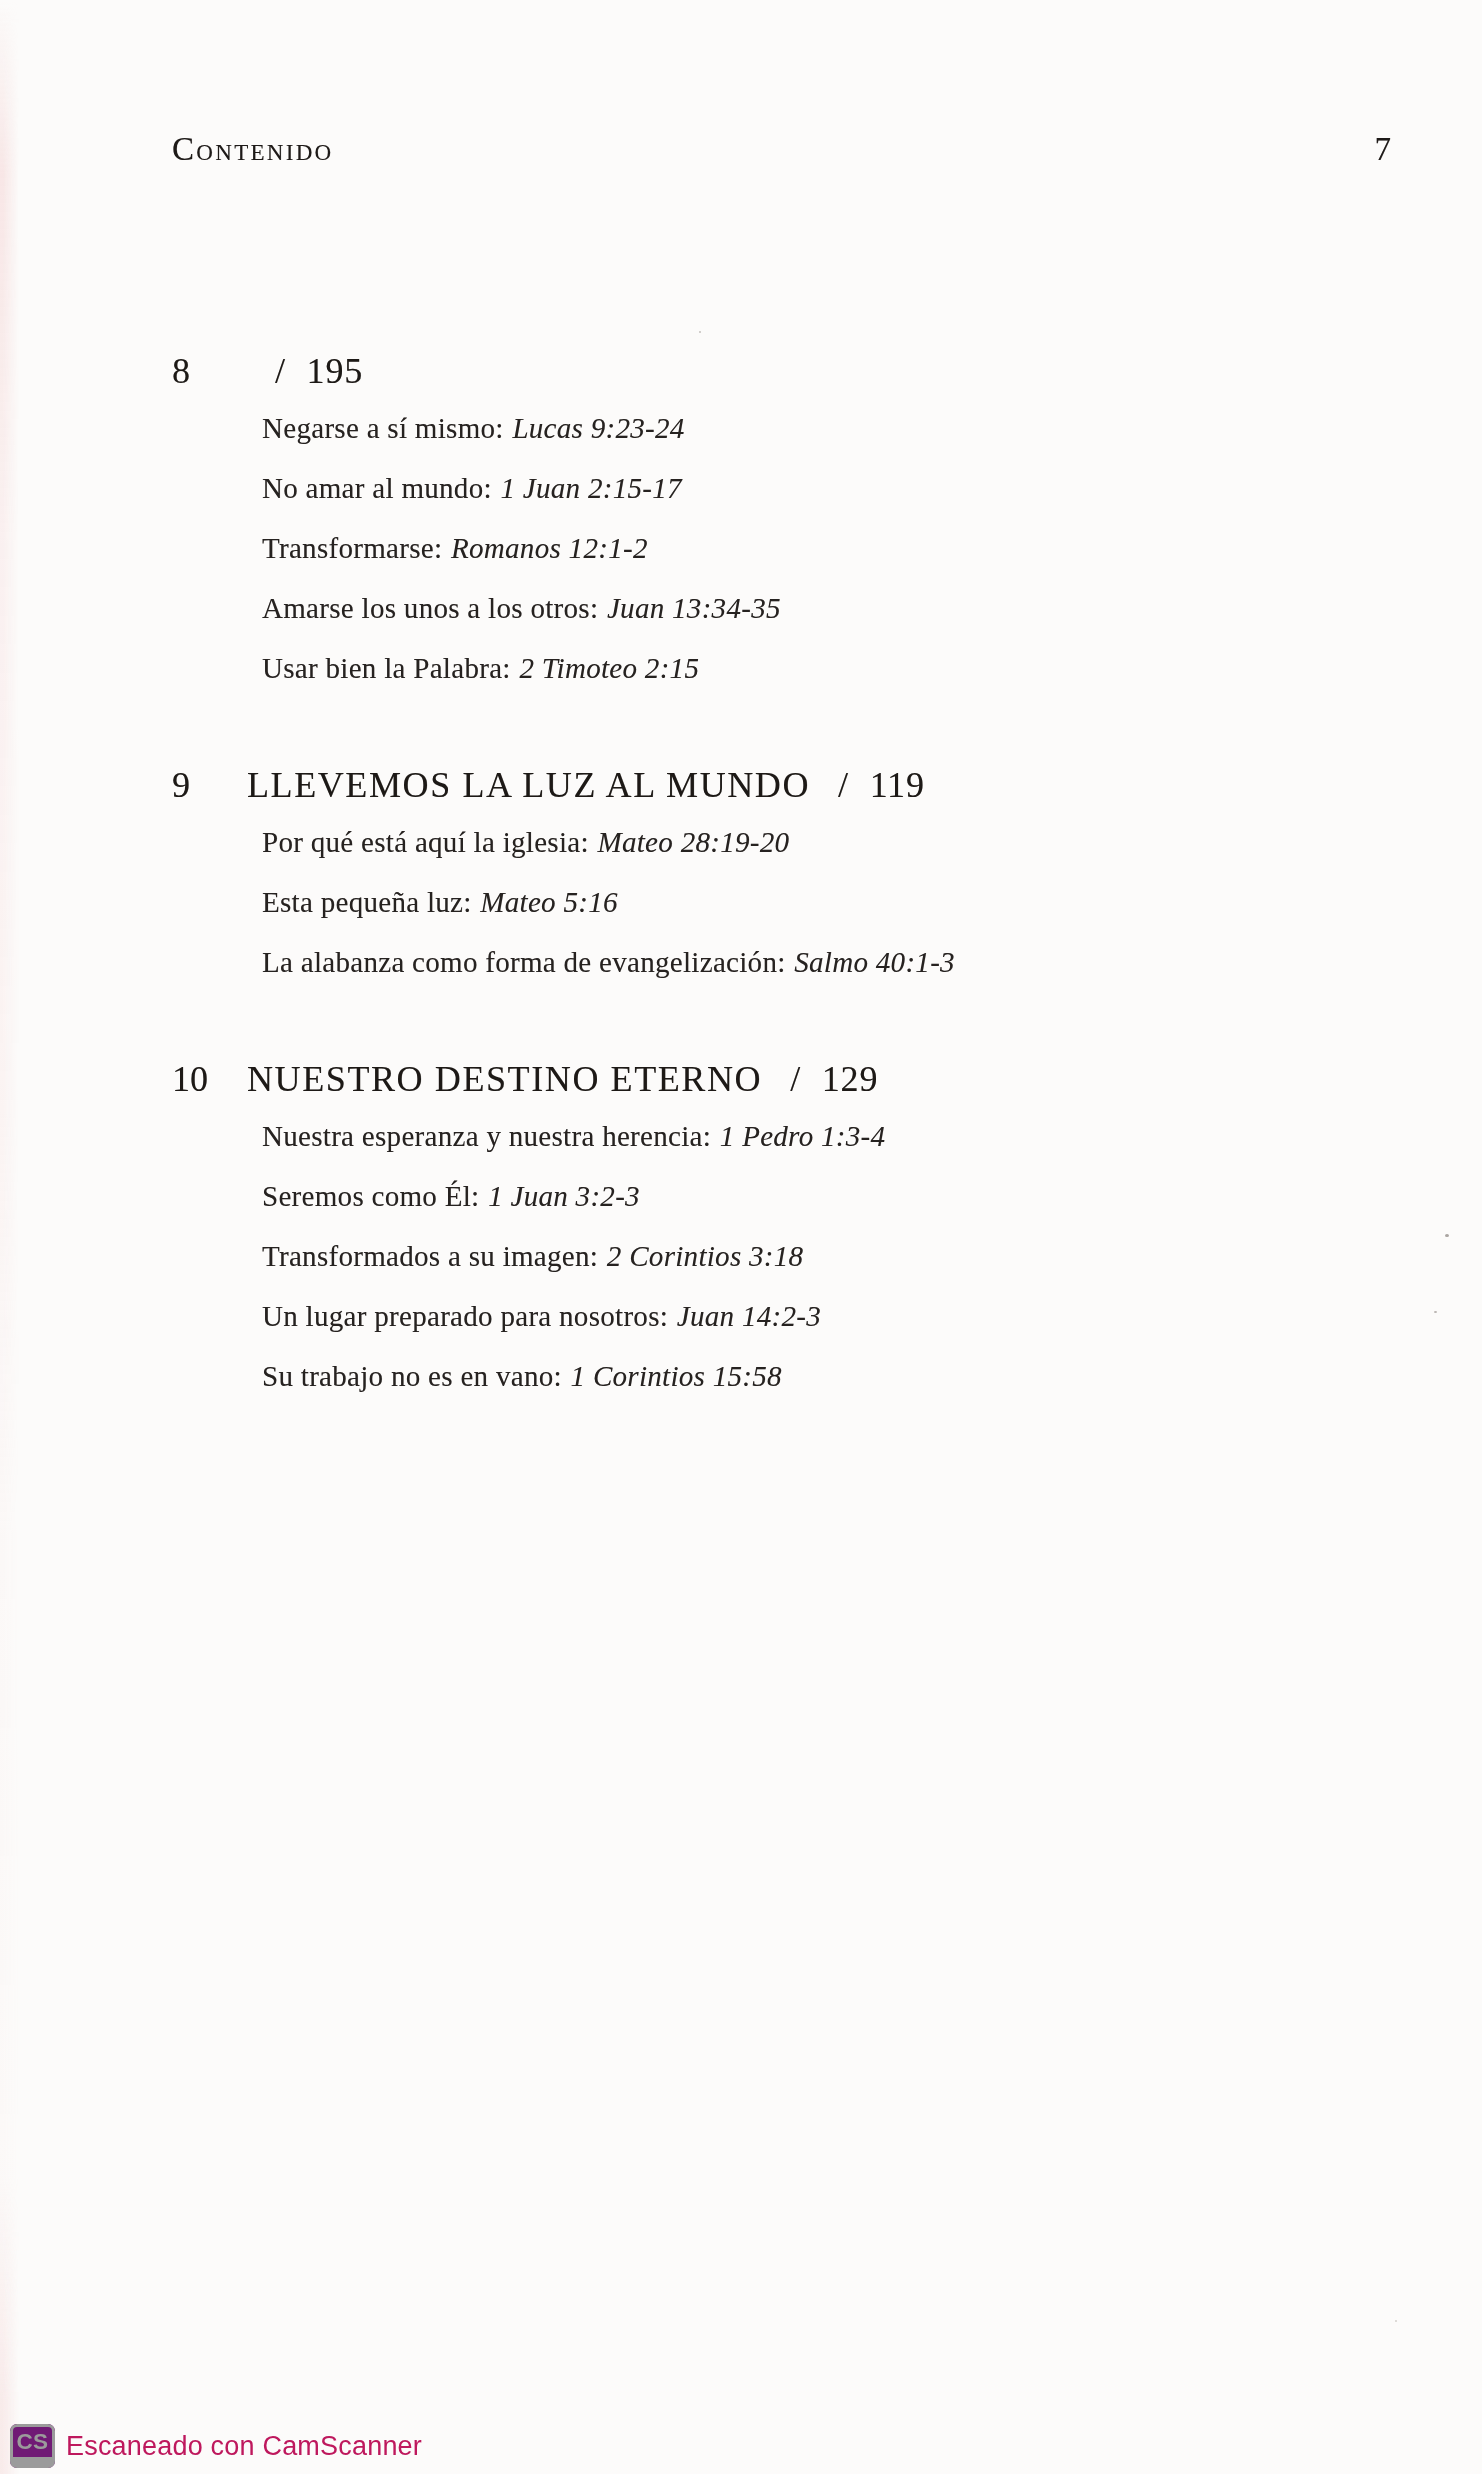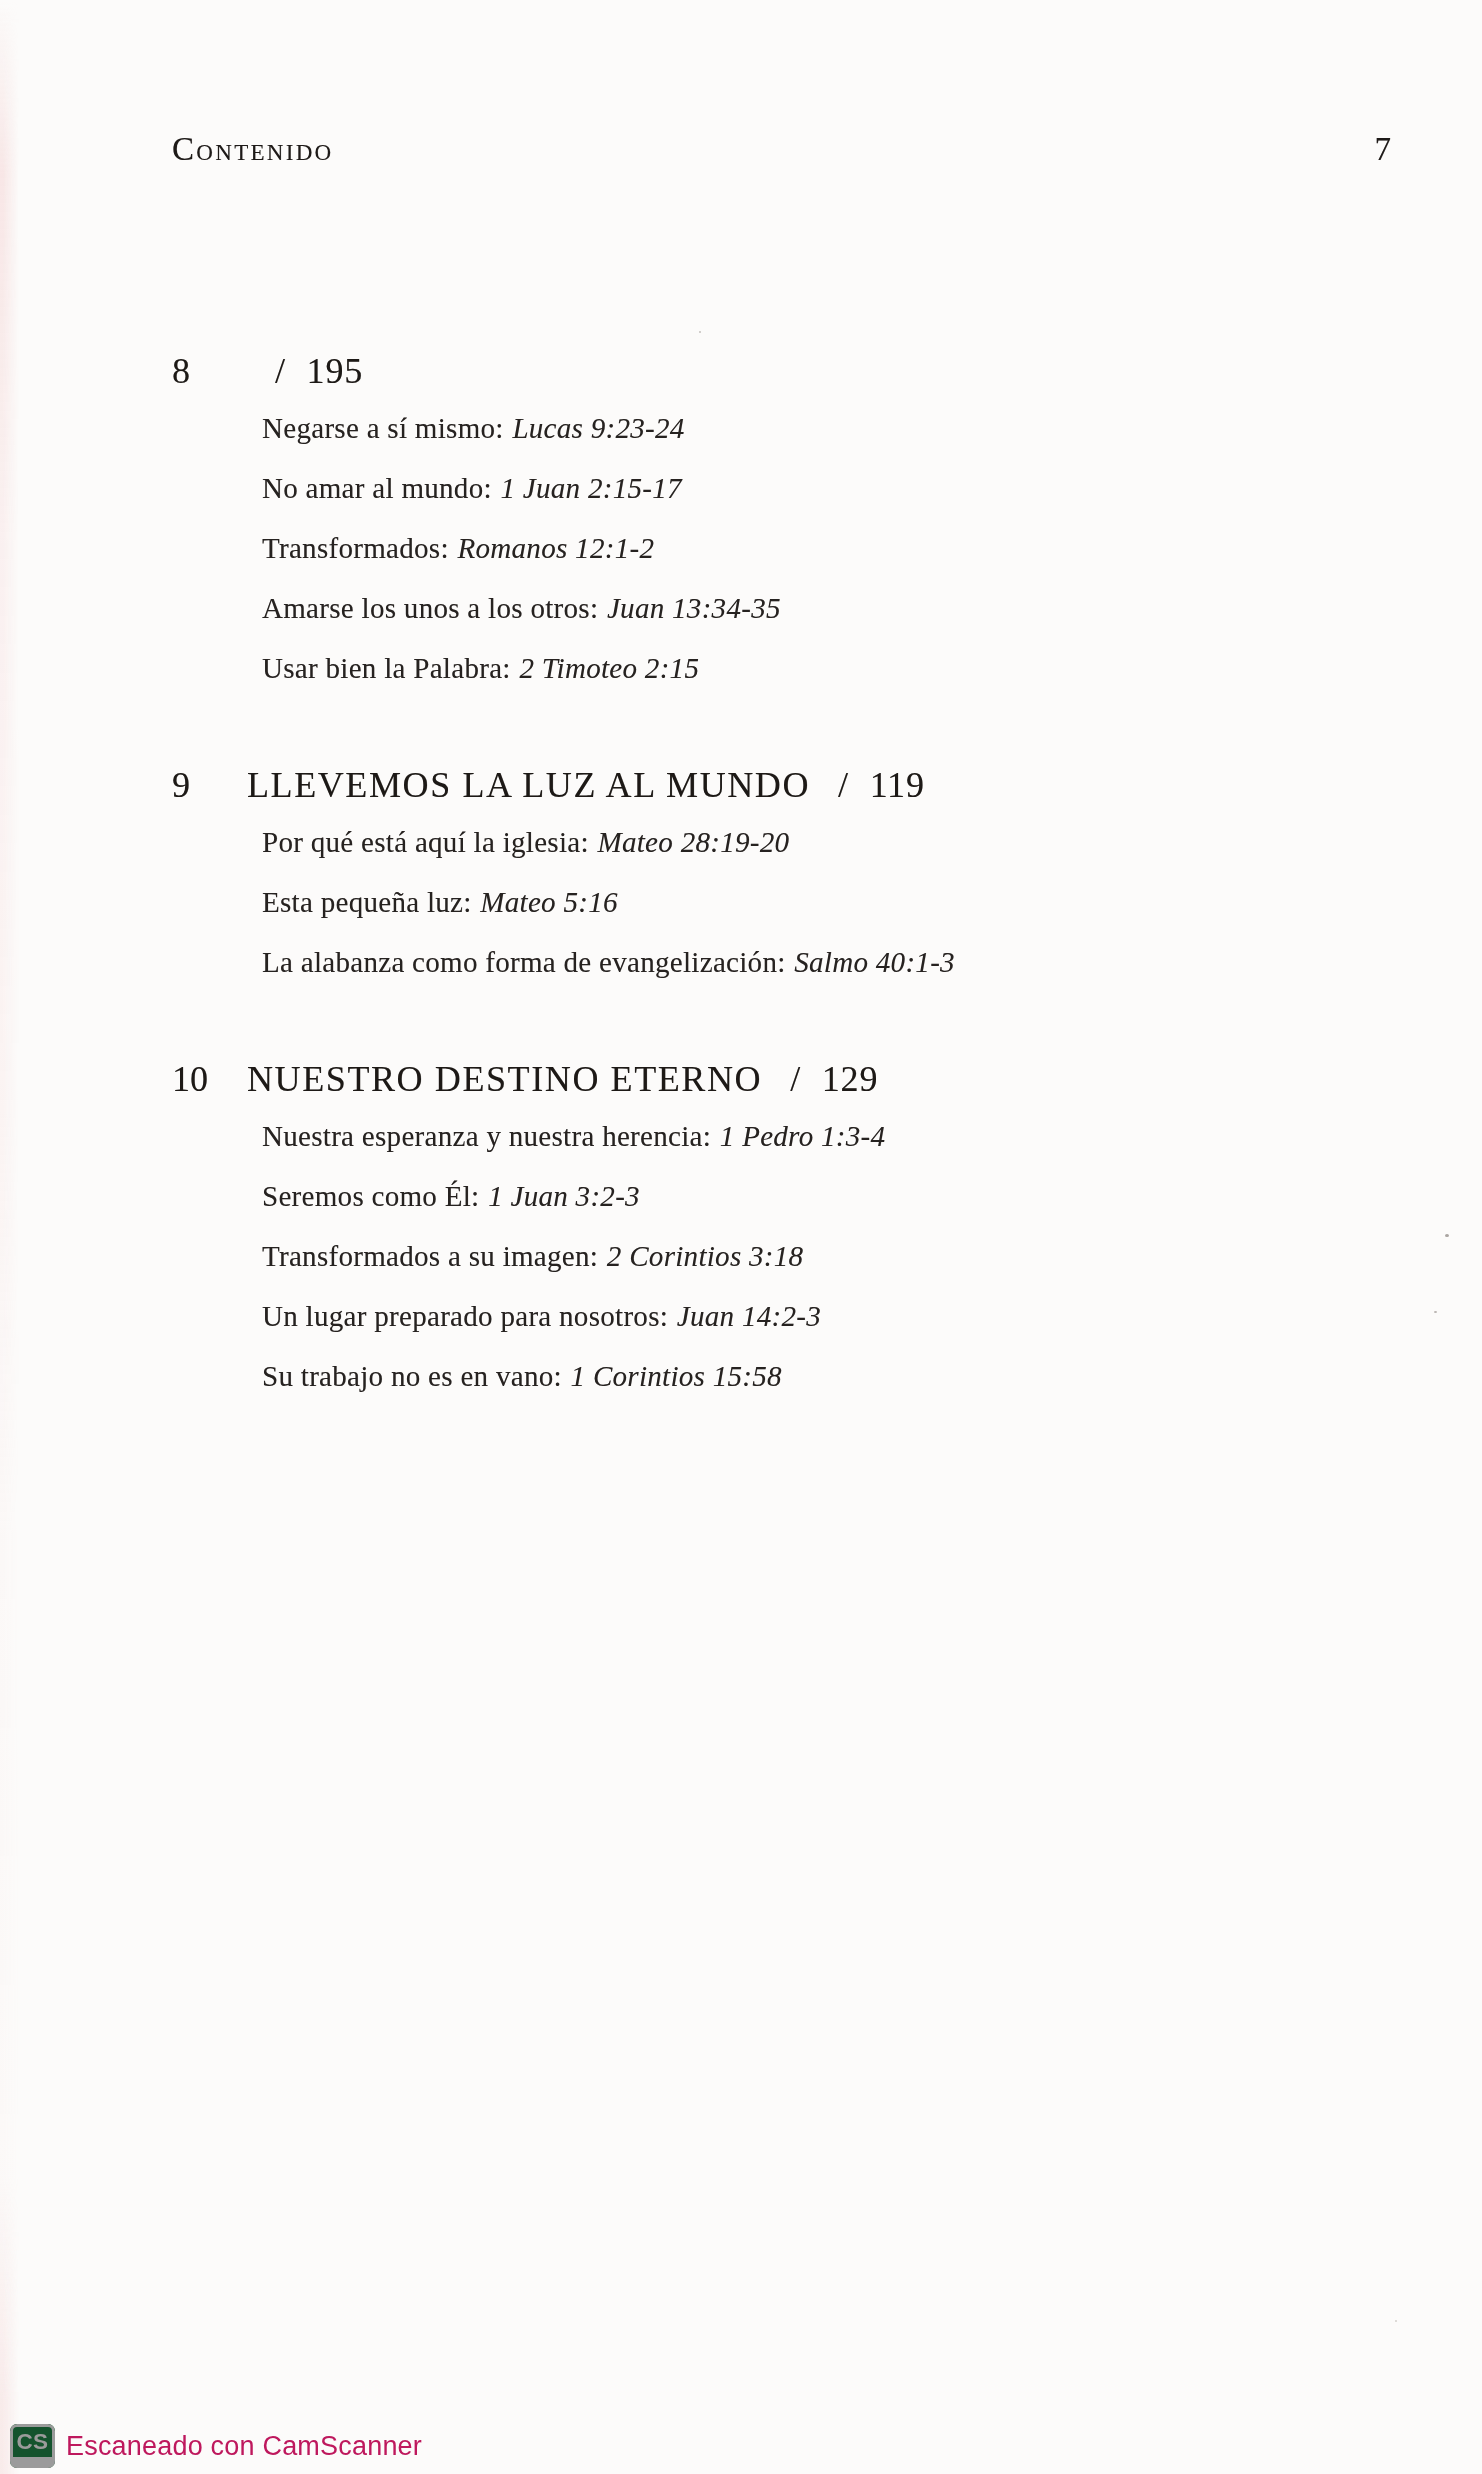--- a/index.html
+++ b/index.html
@@ -83,21 +83,21 @@
   .item-ref { font-style: italic; margin-left: 0.30em; }
 
   
   .watermark {
     position: absolute; left: 10px; bottom: 7px;
     display: flex; align-items: center; gap: 11px;
     font-family: "Liberation Sans", sans-serif;
   }
   .cs-logo {
     position: relative; width: 45px; height: 44px;
-    border-radius: 7px; overflow: hidden; background: #14532d;
+    border-radius: 7px; overflow: hidden; background: #701a75;
     flex-shrink: 0;
   }
   .cs-top {
     position: absolute; left: 0; right: 0; top: 0; bottom: 11px;
     border: 3.9px solid #9b9b9b; border-bottom: none;
     border-radius: 7px 7px 0 0;
     display: flex; align-items: center; justify-content: center;
   }
   .cs-letters {
     font-weight: bold; font-size: 22.5px; color: #9b9b9b; letter-spacing: 0.4px;
@@ -132,21 +132,21 @@
 
     <section class="toc-section">
       <div class="sec-heading">
         <span class="sec-num">8</span>
         <span class="sec-slash">/</span>
         <span class="sec-page">195</span>
       </div>
       <ul class="sec-items">
         <li class="toc-item"><span class="item-label">Negarse a sí mismo:</span><span class="item-ref">Lucas 9:23-24</span></li>
         <li class="toc-item"><span class="item-label">No amar al mundo:</span><span class="item-ref">1 Juan 2:15-17</span></li>
-        <li class="toc-item"><span class="item-label">Transformados:</span><span class="item-ref">Romanos 12:1-2</span></li>
+        <li class="toc-item"><span class="item-label">Transformarse:</span><span class="item-ref">Romanos 12:1-2</span></li>
         <li class="toc-item"><span class="item-label">Amarse los unos a los otros:</span><span class="item-ref">Juan 13:34-35</span></li>
         <li class="toc-item"><span class="item-label">Usar bien la Palabra:</span><span class="item-ref">2 Timoteo 2:15</span></li>
       </ul>
     </section>
 
     <section class="toc-section">
       <div class="sec-heading">
         <span class="sec-num">9</span>
         <span class="sec-title">LLEVEMOS LA LUZ AL MUNDO</span>
         <span class="sec-slash">/</span>

